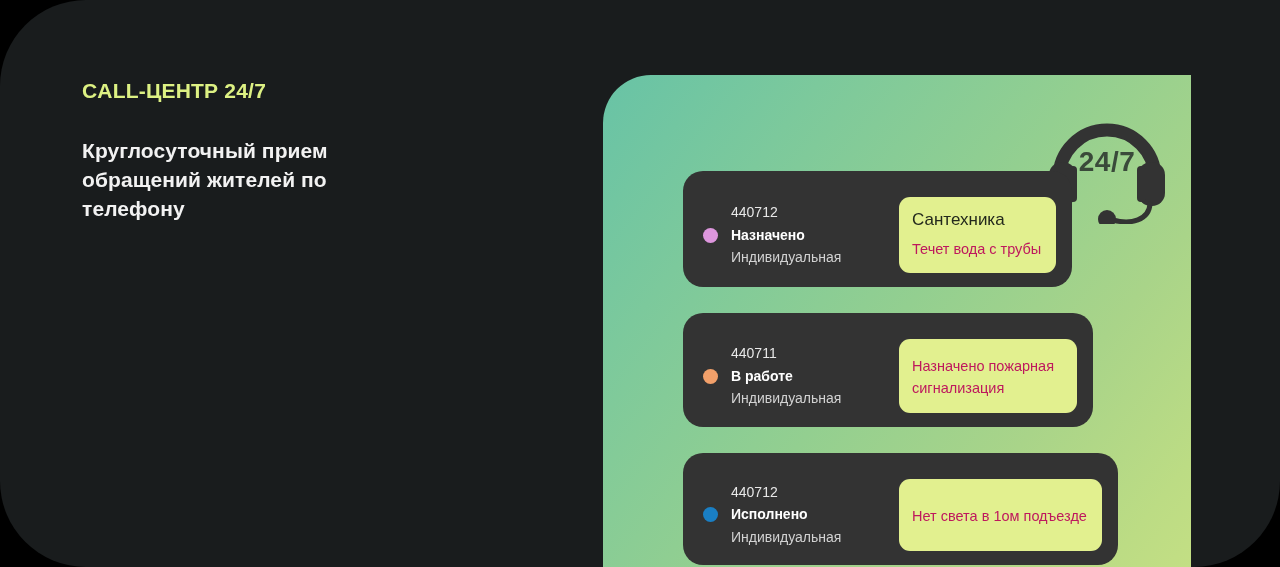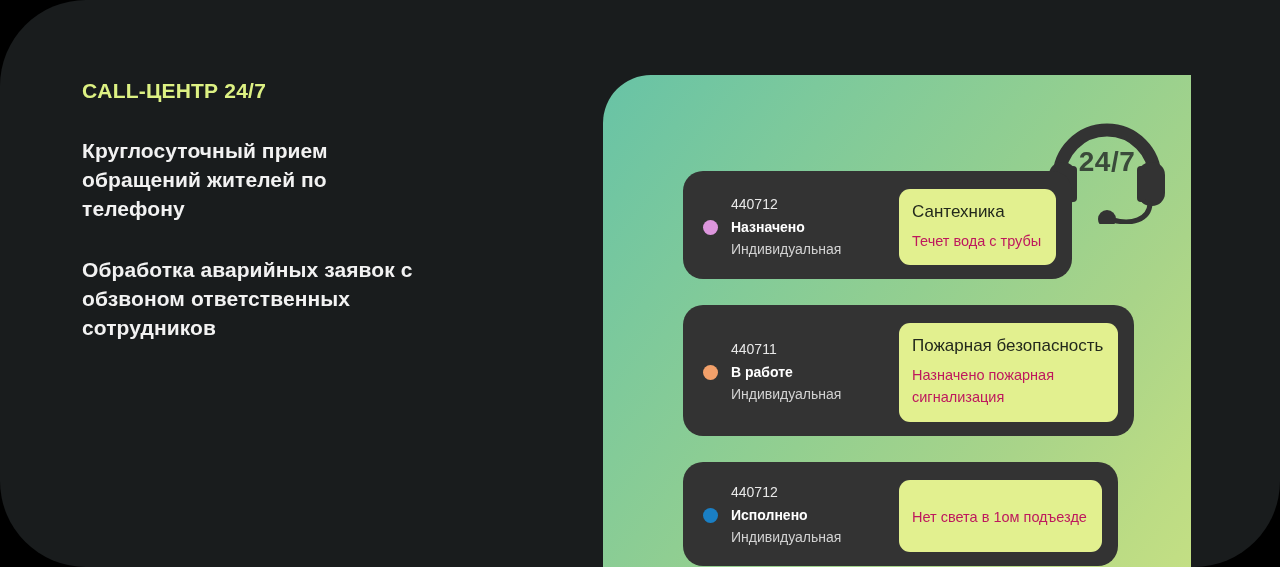--- a/index.html
+++ b/index.html
@@ -106,21 +106,21 @@
     top: 96px;
     width: 480px;
   }
 
   .ticket {
     position: relative;
     display: flex;
     align-items: center;
     background: #333333;
     border-radius: 20px;
-    padding: 18px 16px 14px 20px;
+    padding: 26px 16px 14px 20px;
     margin-bottom: 26px;
     width: max-content;
     max-width: 470px;
   }
 
   .ticket-left {
     display: flex;
     align-items: center;
     width: 196px;
     flex: 0 0 196px;
@@ -188,21 +188,20 @@
 </style>
 </head>
 <body style="background: rgb(0, 0, 0);">
 
 <div class="slide">
   <div class="dark-card" style="background: rgb(25, 28, 29);">
 
     <div class="left-col">
       <div class="eyebrow" style="color: rgb(221, 241, 131);">CALL-ЦЕНТР 24/7</div>
       <div class="para para-1">Круглосуточный прием обращений жителей по телефону</div>
-      <div class="para para-2">Обработка аварийных заявок с обзвоном ответственных сотрудников</div>
     </div>
 
     <div class="green-panel">
 
       <div class="headset">
         <svg viewBox="0 0 116 120" xmlns="http://www.w3.org/2000/svg" aria-hidden="true">
 
           <path d="M10 74 A48 48 0 0 1 106 74" fill="none" stroke="#333333" stroke-width="13" stroke-linecap="round"></path>
 
           <rect x="0" y="58" width="27" height="44" rx="13" fill="#333333"></rect>
@@ -238,21 +237,20 @@
         <div class="ticket">
           <div class="ticket-left">
             <span class="dot" style="background: rgb(242, 160, 106);"></span>
             <div class="ticket-meta">
               <span class="t-id">440711</span>
               <span class="t-status">В работе</span>
               <span class="t-type">Индивидуальная</span>
             </div>
           </div>
           <div class="badge">
-            <span class="b-cat">Пожарная безопасность</span>
             <span class="b-desc wrap">Назначено пожарная сигнализация</span>
           </div>
         </div>
 
         <div class="ticket">
           <div class="ticket-left">
             <span class="dot" style="background: rgb(26, 127, 196);"></span>
             <div class="ticket-meta">
               <span class="t-id">440712</span>
               <span class="t-status">Исполнено</span>

